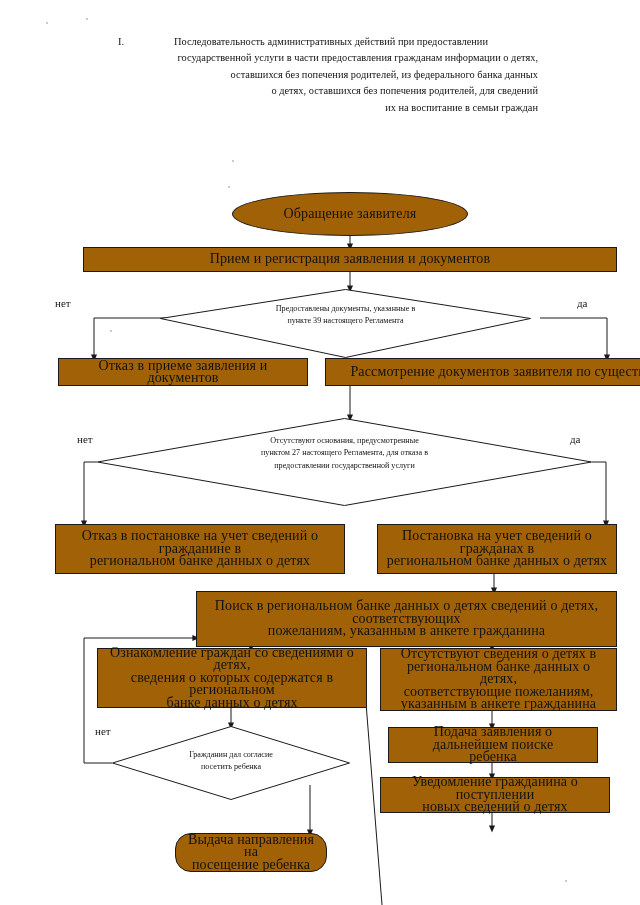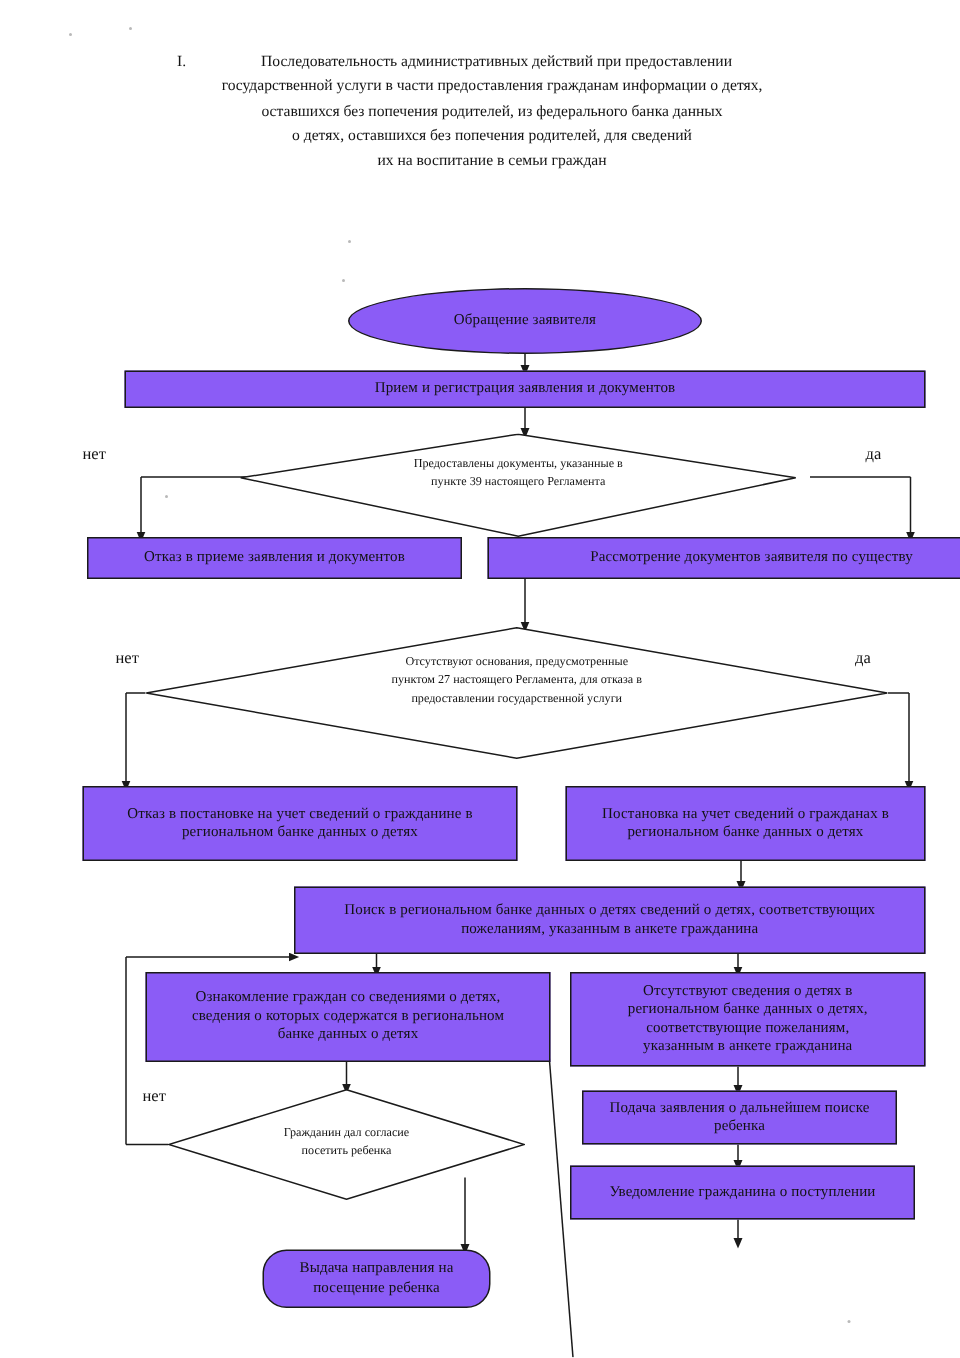--- a/index.html
+++ b/index.html
@@ -27,41 +27,42 @@
     left: 118px;
     top: 34px;
     width: 420px;
     text-align: center;
     font-size: 10.4px;
     line-height: 16.4px;
     color: #141414;
   }
   .title-line {
     white-space: nowrap;
+    text-align: right;
   }
   .title-line.l1 {
     text-align: left;
     text-indent: 0;
   }
   .title-num {
     display: inline-block;
     width: 56px;
     text-align: left;
   }
   
   .node {
     position: absolute;
     box-sizing: border-box;
     border: 1px solid #1a1a1a;
-    background: #8b5cf6;
+    background: #a16207;
     display: flex;
     align-items: center;
     justify-content: center;
     text-align: center;
-    font-size: 10px;
+    font-size: 14px;
     line-height: 12.4px;
     padding: 2px 6px;
     color: #121212;
     letter-spacing: 0.01em;
   }
   .ellipse {
     border-radius: 50%;
   }
   .node-text {
     display: block;
@@ -230,21 +231,21 @@
     </span>
   </div>
 
   <div class="node" style="left:377px; top:524px; width:240px; height:50px;">
     <span class="node-text">
       <span style="display:block">Постановка на учет сведений о гражданах в</span>
       <span style="display:block">региональном банке данных о детях</span>
     </span>
   </div>
 
-  <div class="node" style="left:196px; top:591px; width:421px; height:45px;">
+  <div class="node" style="left:196px; top:591px; width:421px; height:56px;">
     <span class="node-text">
       <span style="display:block">Поиск в региональном банке данных о детях сведений о детях, соответствующих</span>
       <span style="display:block">пожеланиям, указанным в анкете гражданина</span>
     </span>
   </div>
 
   <div class="node" style="left:97px; top:648px; width:270px; height:60px;">
     <span class="node-text">
       <span style="display:block">Ознакомление граждан со сведениями о детях,</span>
       <span style="display:block">сведения о которых содержатся в региональном</span>
@@ -264,20 +265,21 @@
   <div class="node" style="left:388px; top:727px; width:210px; height:36px;">
     <span class="node-text">
       <span style="display:block">Подача заявления о дальнейшем поиске</span>
       <span style="display:block">ребенка</span>
     </span>
   </div>
 
   <div class="node" style="left:380px; top:777px; width:230px; height:36px;">
     <span class="node-text">
       <span style="display:block">Уведомление гражданина о поступлении</span>
+      <span style="display:block">новых сведений о детях</span>
     </span>
   </div>
 
   <div class="diamond-wrap" style="left:112px; top:726px; width:238px; height:74px;">
     <svg width="238" height="74" viewBox="0 0 238 74">
       <polygon points="119,0.5 237.5,37 119,73.5 0.5,37" fill="#ffffff" stroke="#1a1a1a" stroke-width="1"></polygon>
     </svg>
     <div class="diamond-label" style="top:23px;">
       <div>Гражданин дал согласие</div>
       <div>посетить ребенка</div>

